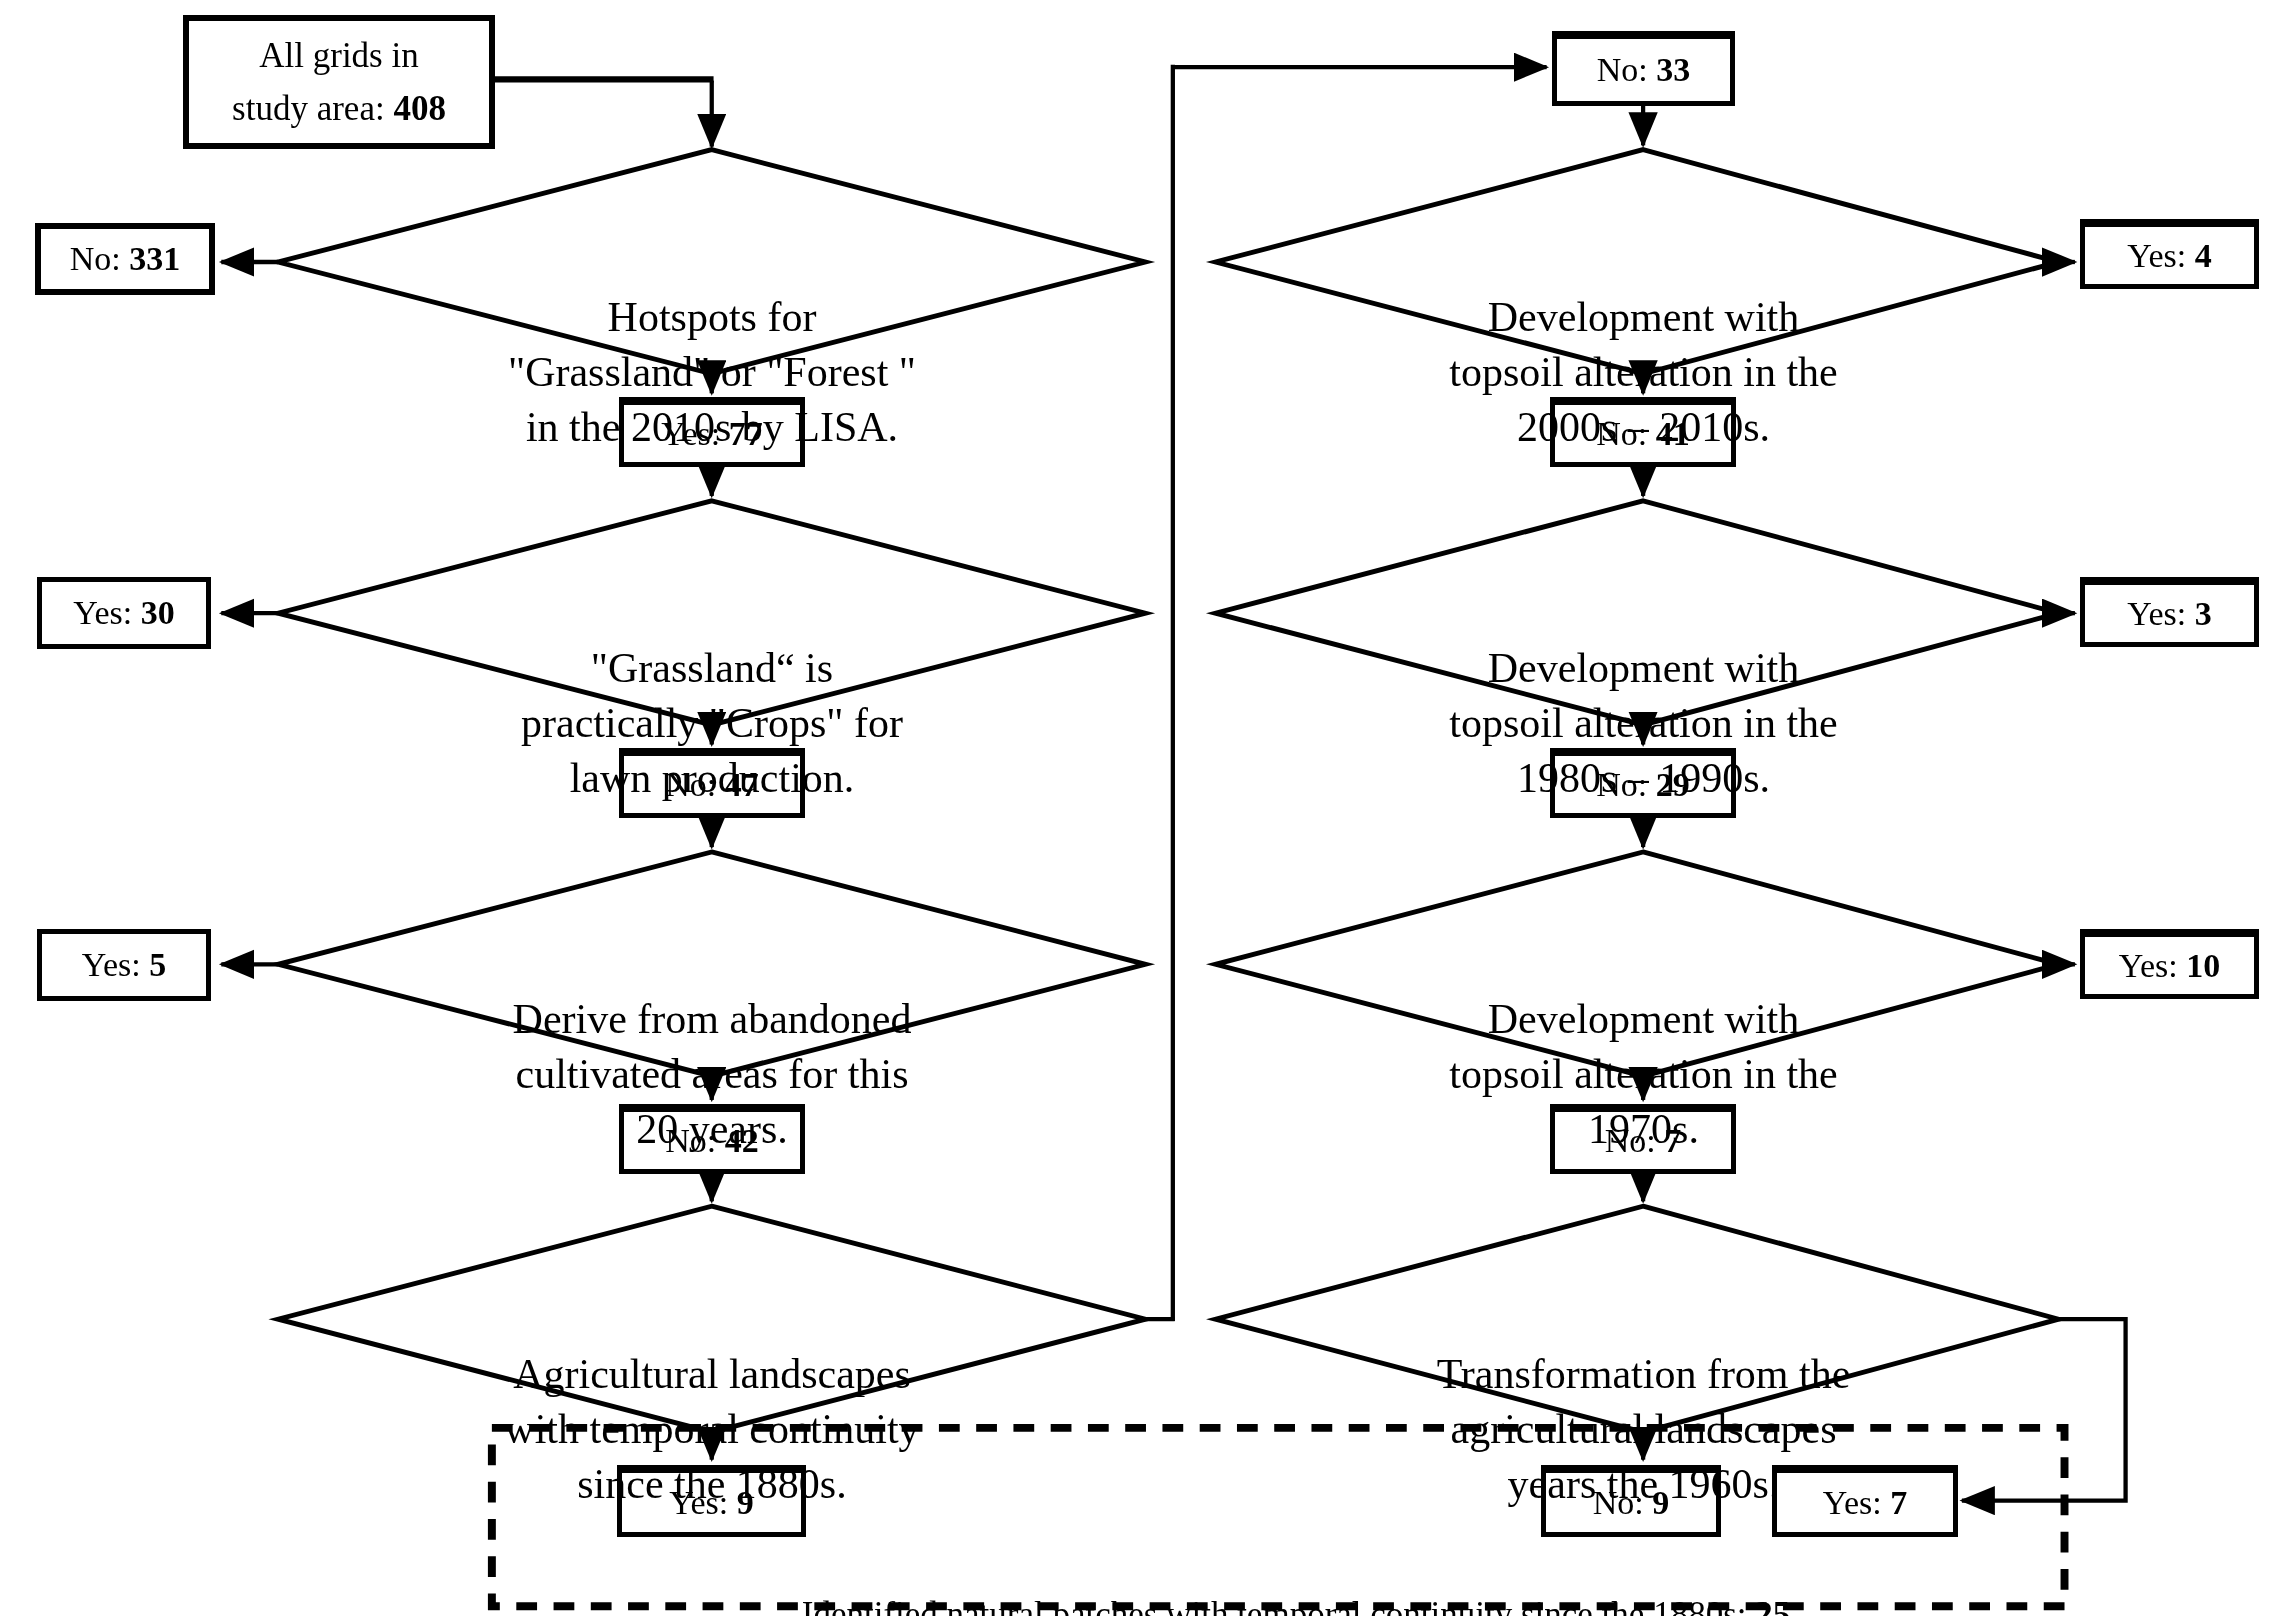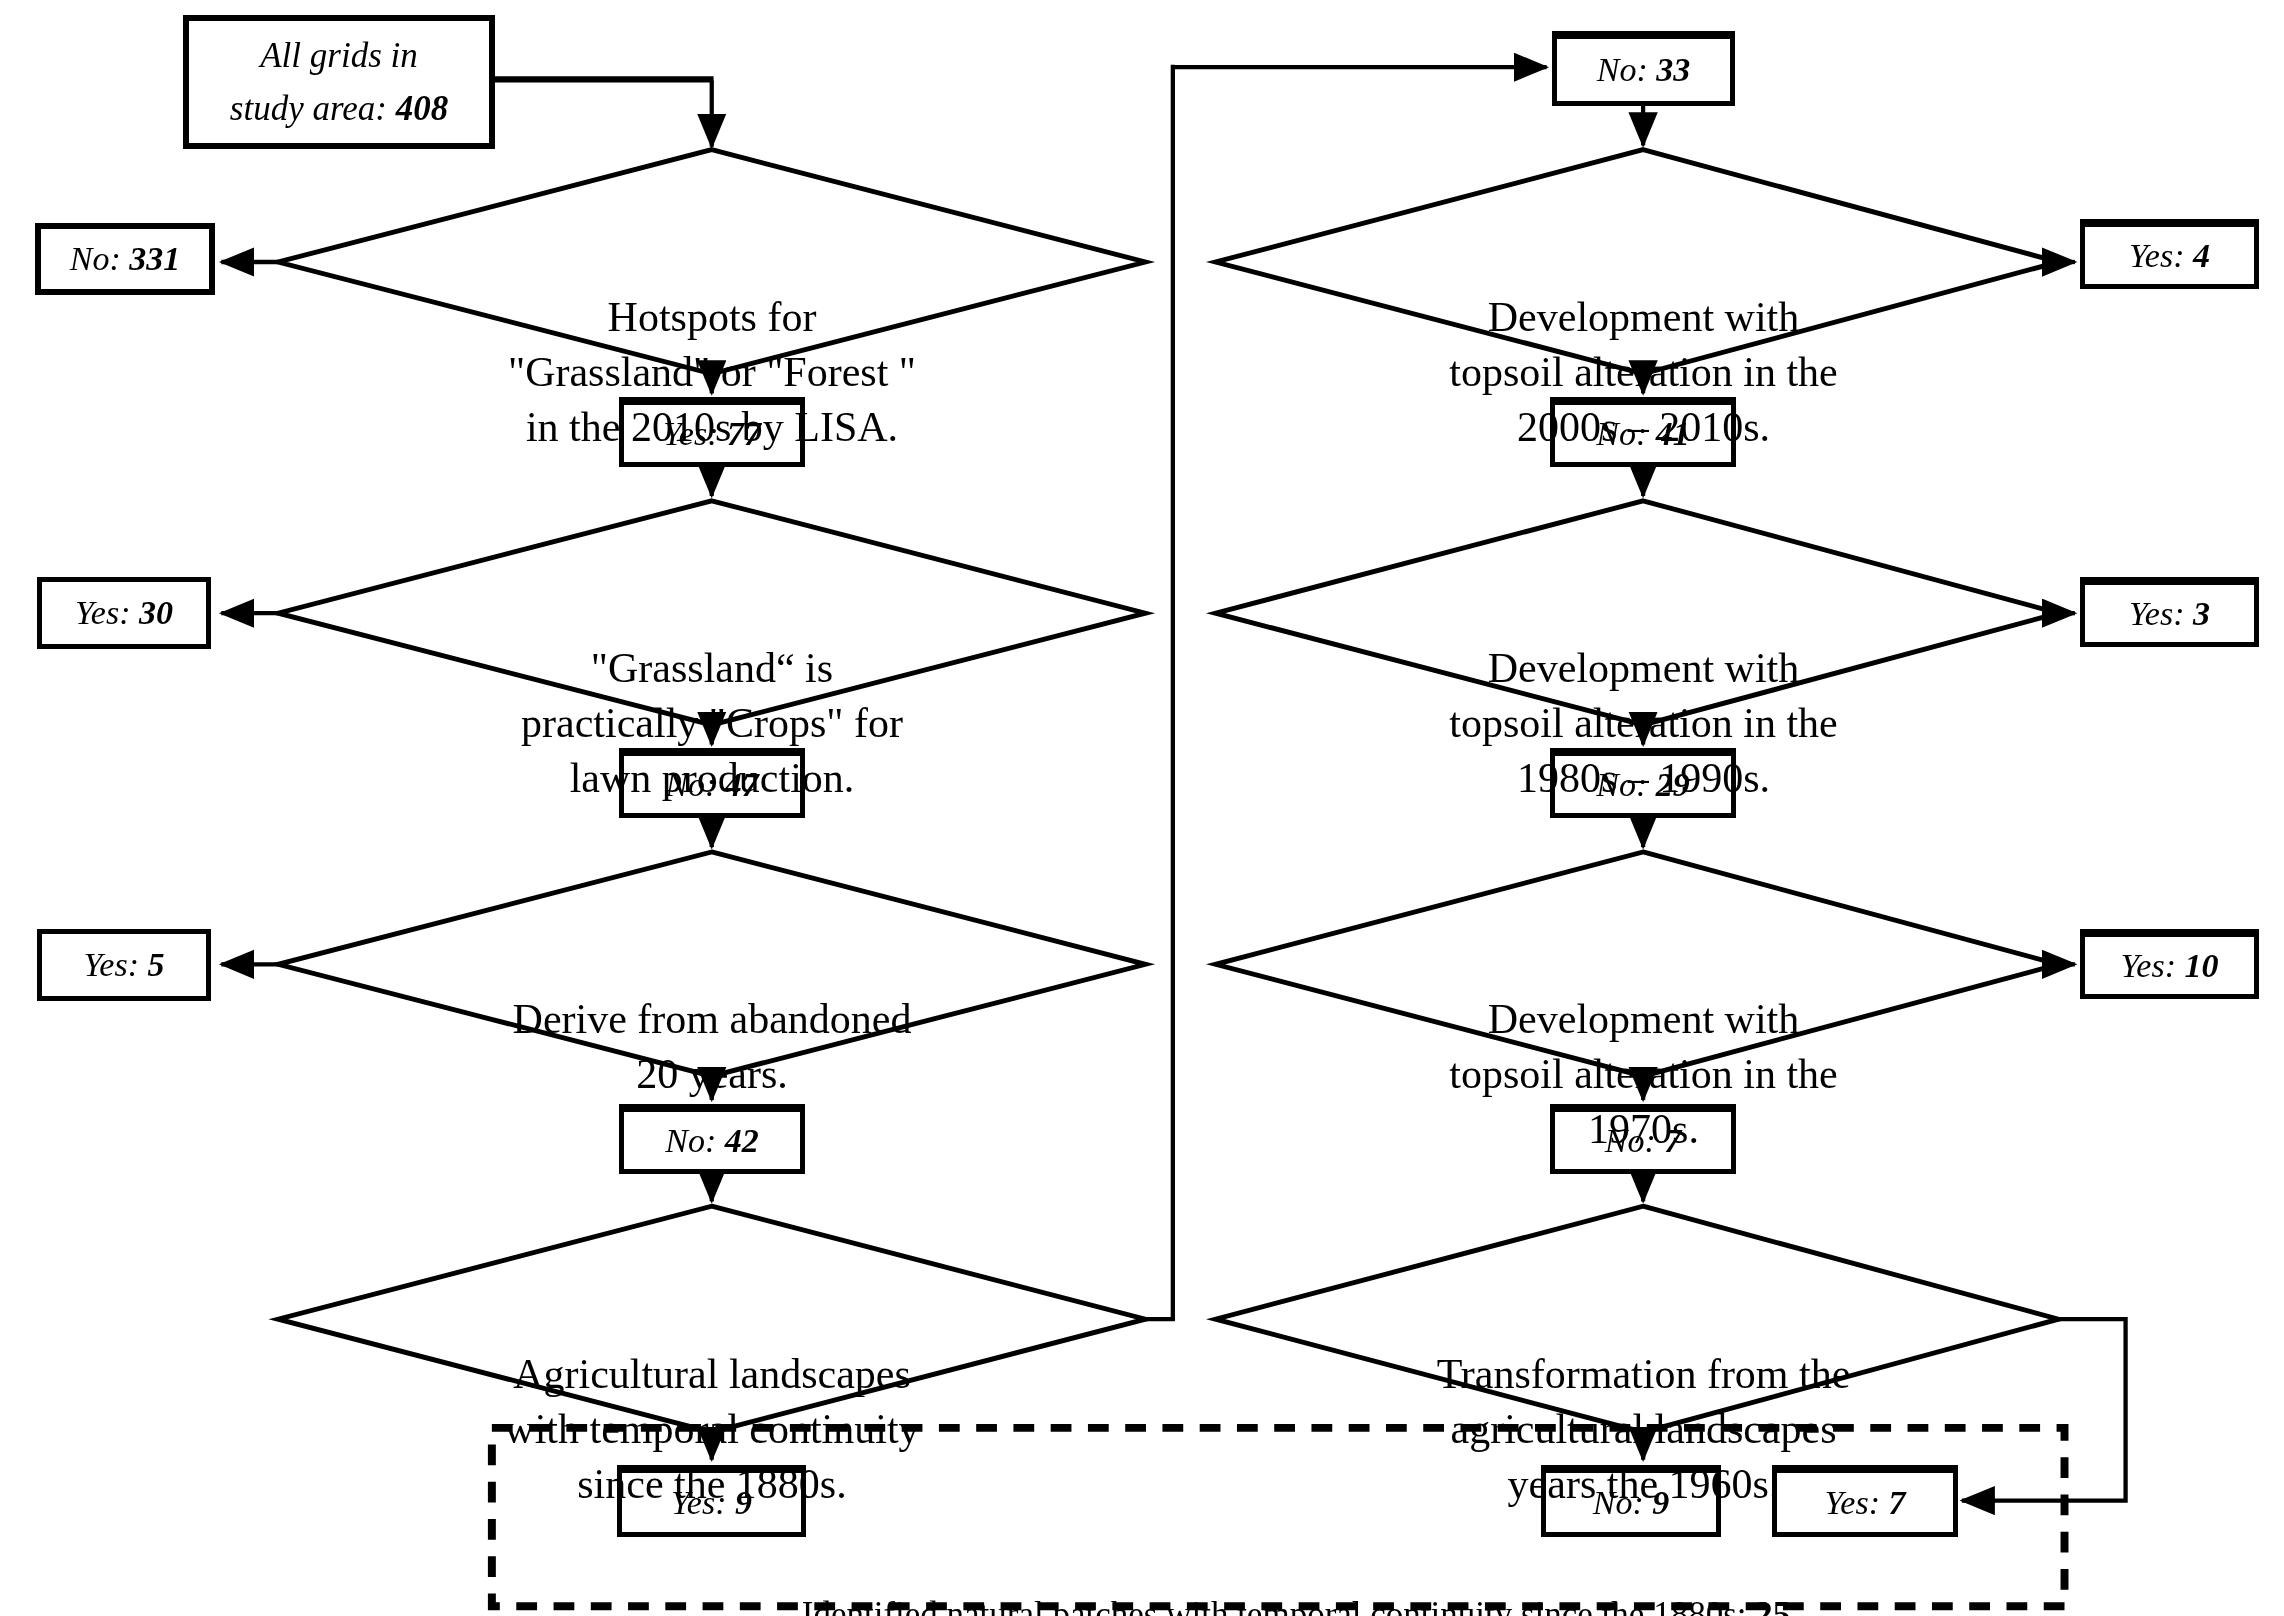--- a/index.html
+++ b/index.html
@@ -8,21 +8,21 @@
     width:2284px;height:1616px;
     background:#ffffff;
     font-family:"Liberation Serif","DejaVu Serif",serif;
     color:#000;
   }
   #wires{position:absolute;left:0;top:0;width:2284px;height:1616px;}
   .node{
     position:absolute;
     display:flex;align-items:center;justify-content:center;
     background:#fff;border:5.5px solid #000;box-sizing:border-box;
-    font-size:34px;white-space:pre;line-height:1;font-style:italic;
+    font-size:34px;white-space:pre;line-height:1;
   }
   .topheavy{border-top-width:8px;}
   .start{flex-direction:column;font-size:35px;line-height:53px;border-width:6.1px;}
   .dtext{
     position:absolute;text-align:center;
     font-size:42px;line-height:55px;white-space:pre;
   }
   .summary{
     position:absolute;text-align:center;font-size:35px;white-space:pre;
   }
@@ -142,21 +142,21 @@
     <span>Yes: </span><b>7</b>
   </div>
 
   <div class="dtext" style="left:437px;top:180px;width:550px;">
     <div>Hotspots for</div><div>"Grassland" or "Forest "</div><div>in the 2010s by LISA.</div>
   </div>
   <div class="dtext" style="left:437px;top:531px;width:550px;">
     <div>"Grassland“ is</div><div>practically "Crops" for</div><div>lawn production.</div>
   </div>
   <div class="dtext" style="left:437px;top:882px;width:550px;">
-    <div>Derive from abandoned</div><div>20 years.</div>
+    <div>Derive from abandoned</div><div>cultivated areas for this</div><div>20 years.</div>
   </div>
   <div class="dtext" style="left:437px;top:1237px;width:550px;">
     <div>Agricultural landscapes</div><div>with temporal continuity</div><div>since the 1880s.</div>
   </div>
 
   <div class="dtext" style="left:1338px;top:180px;width:611px;">
     <div>Development with</div><div>topsoil alteration in the</div><div>2000s – 2010s.</div>
   </div>
   <div class="dtext" style="left:1338px;top:531px;width:611px;">
     <div>Development with</div><div>topsoil alteration in the</div><div>1980s – 1990s.</div>

